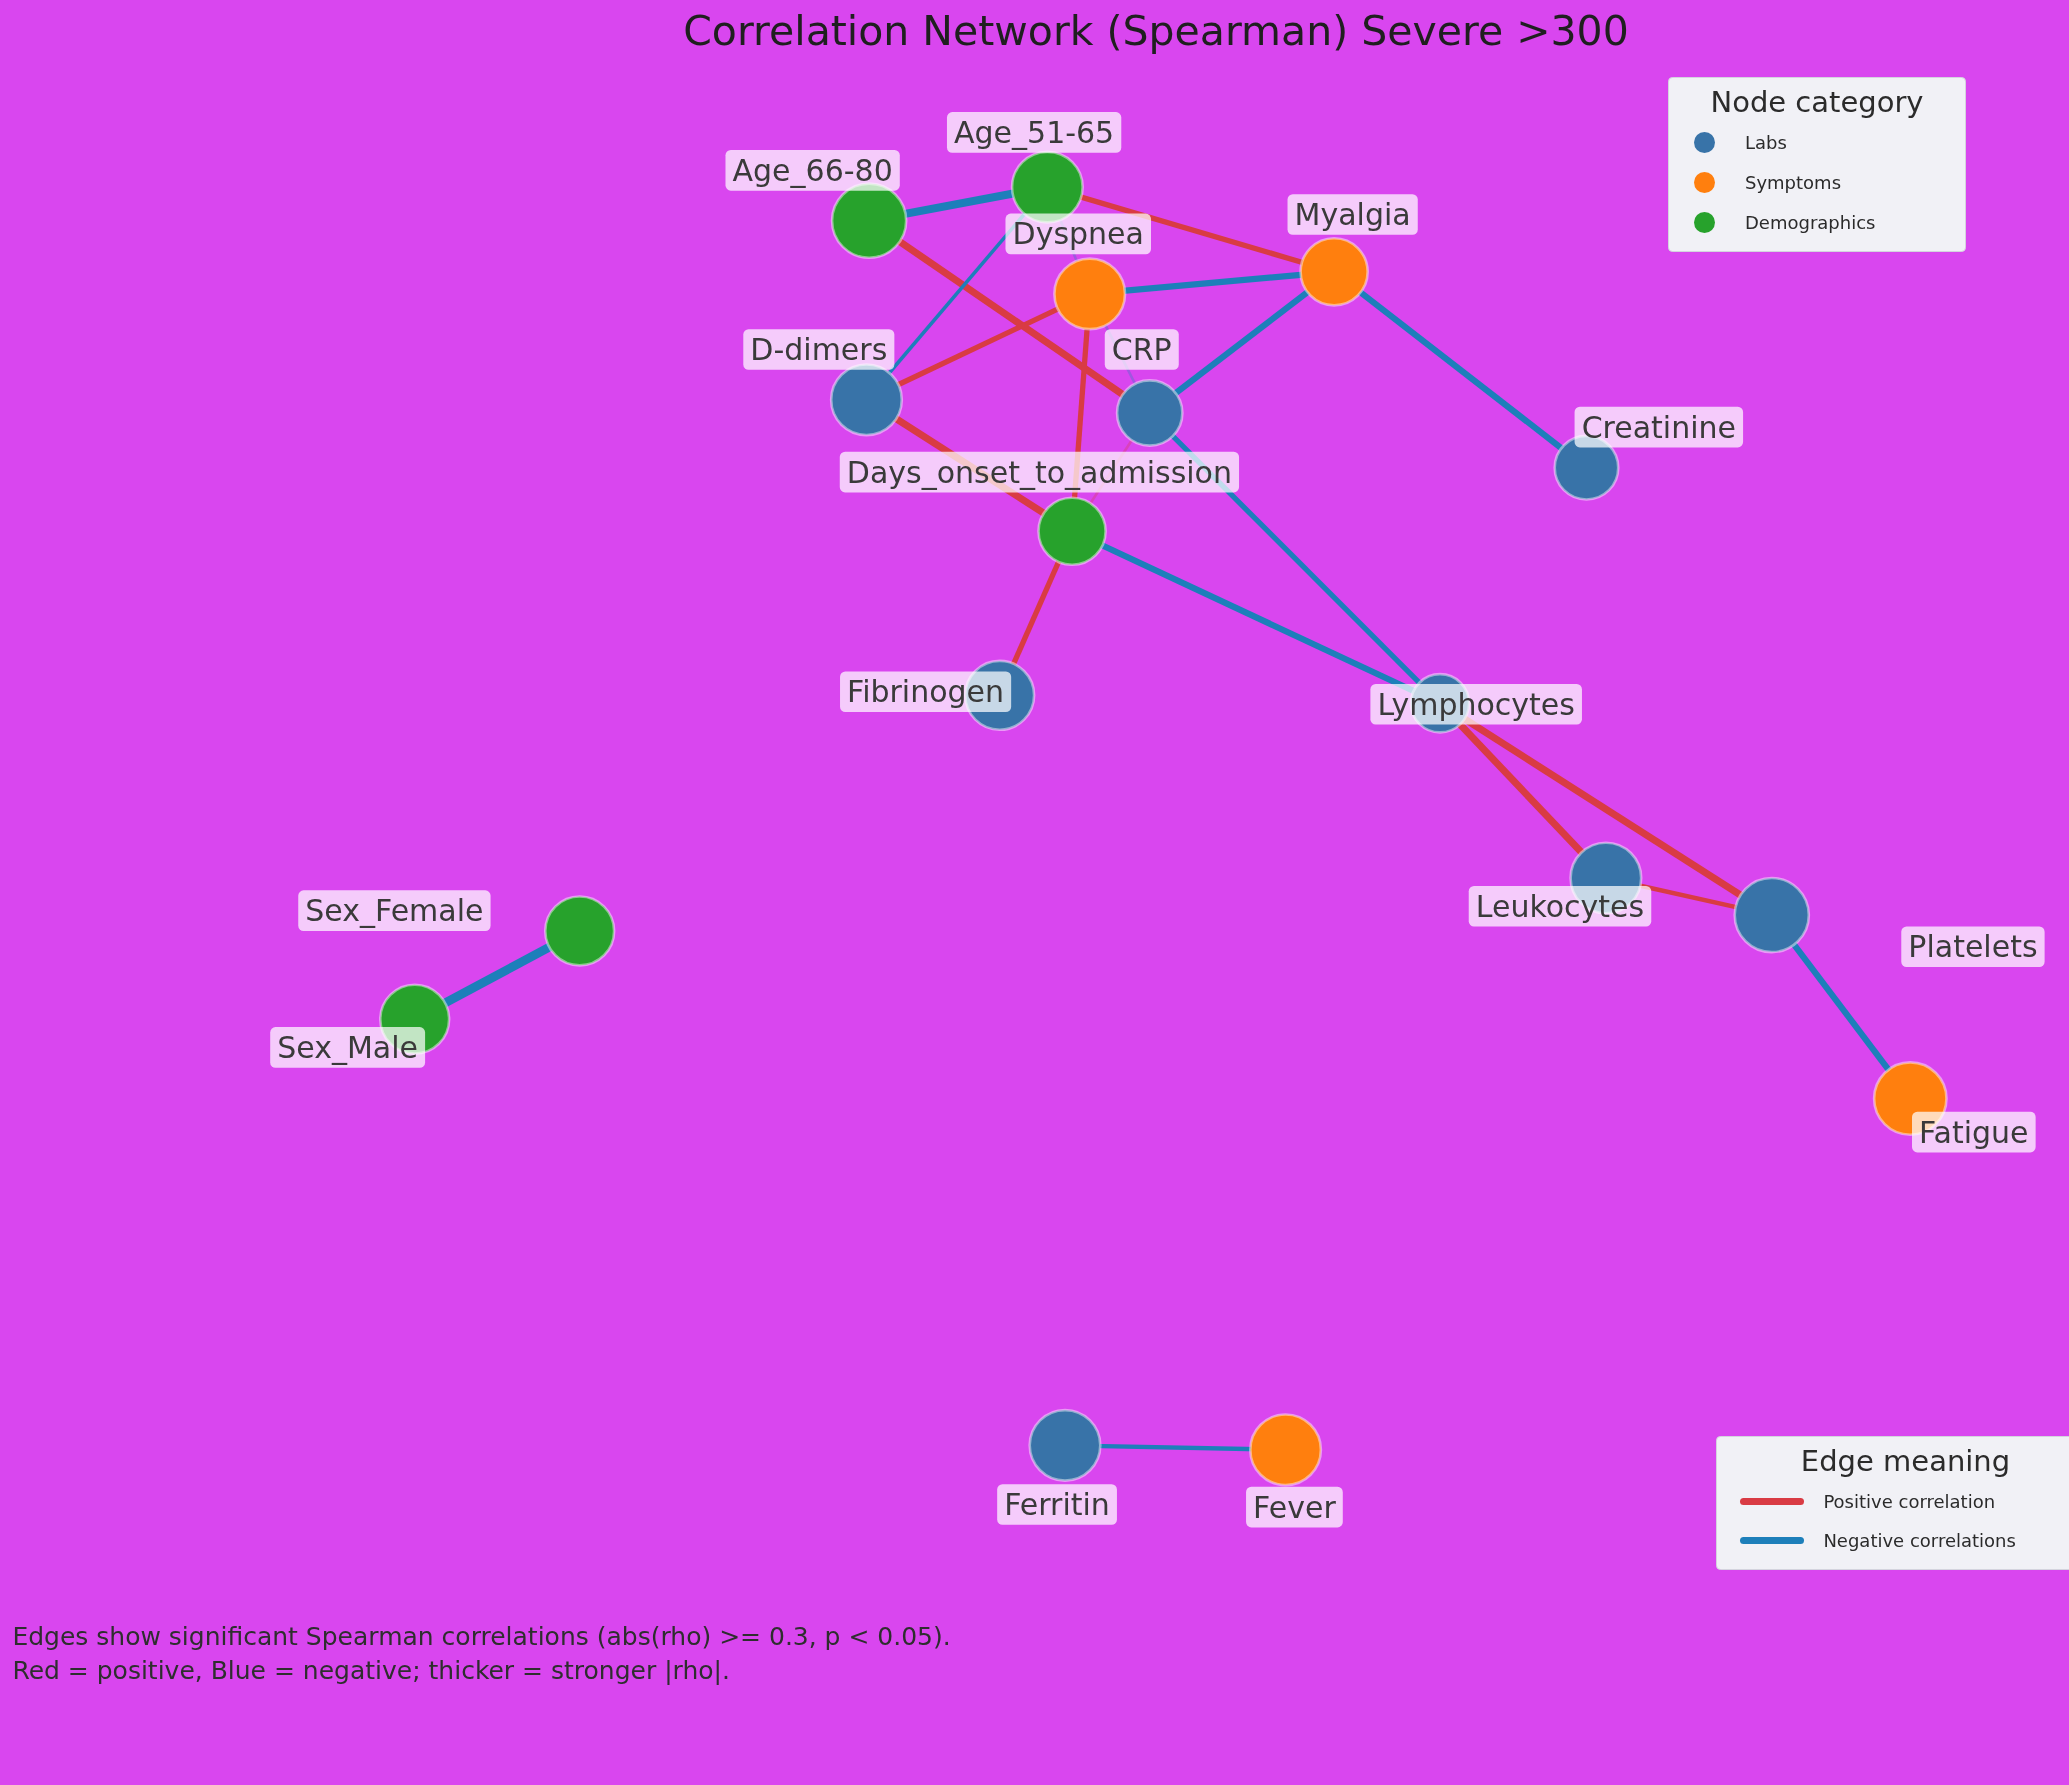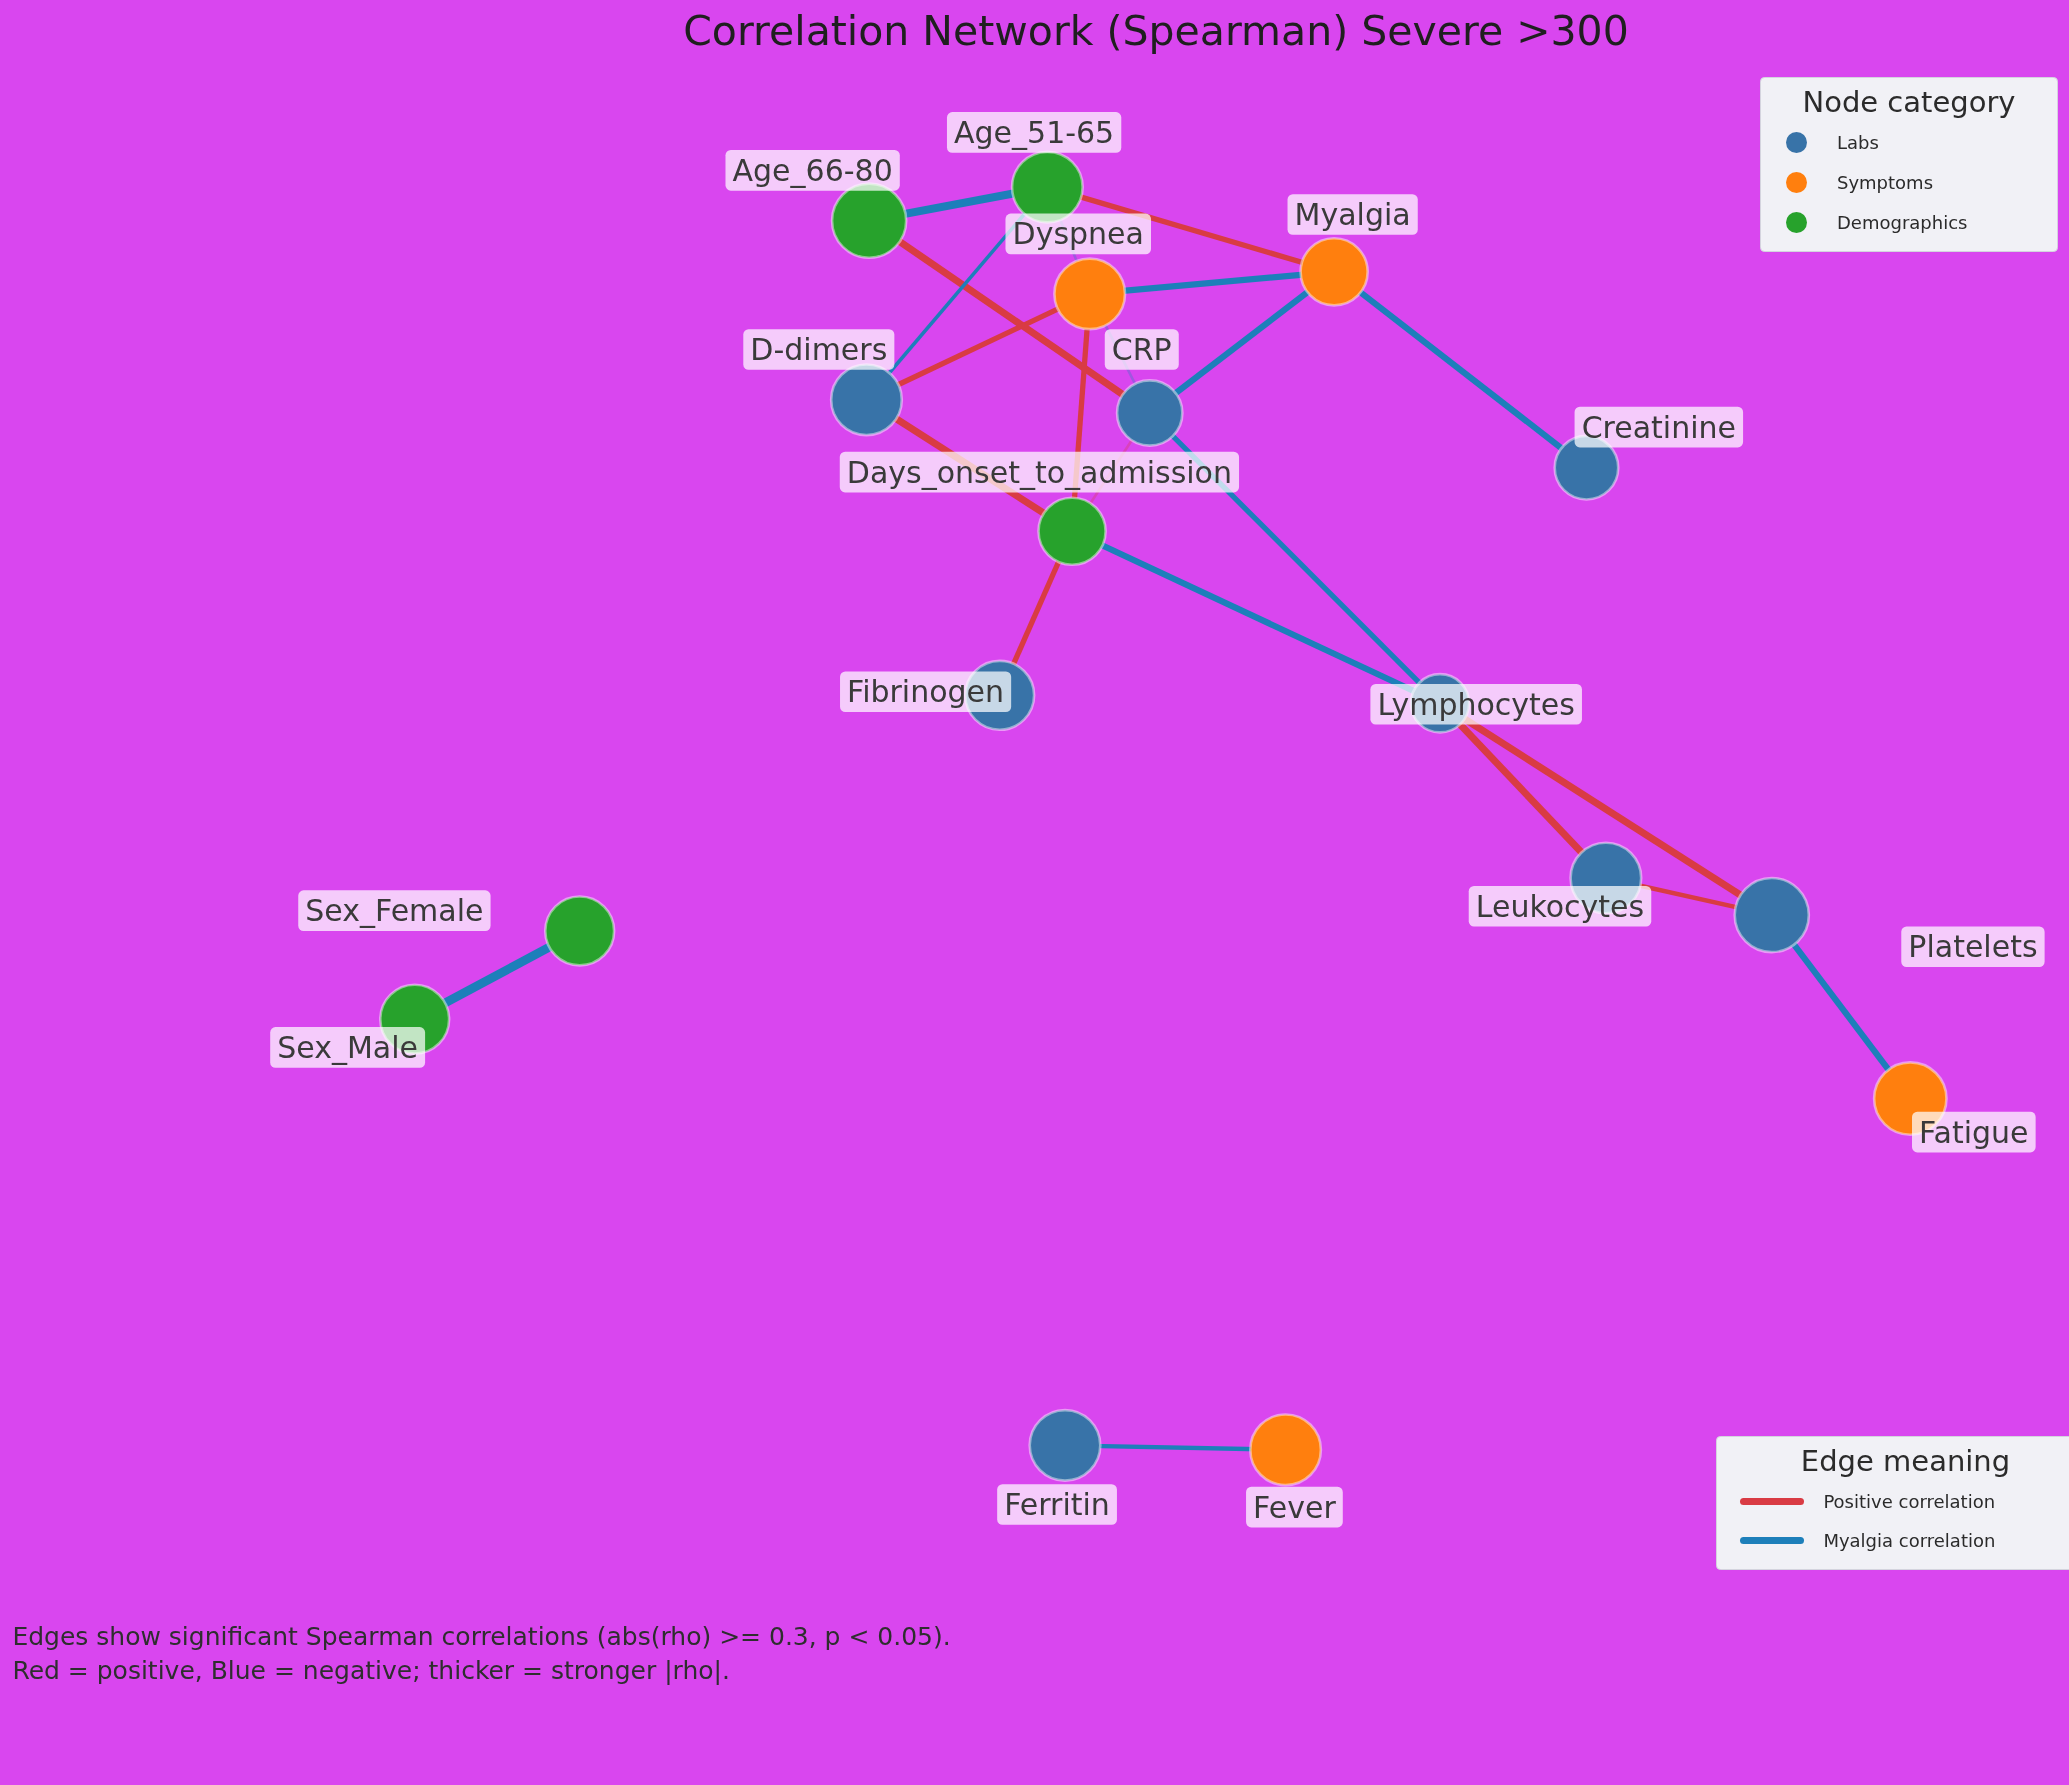--- a/index.html
+++ b/index.html
@@ -35,21 +35,21 @@
     fill: #3a3a3a;
   }
   .legend-box {
     position: absolute;
     box-sizing: border-box;
     background: #f1f1f6;
     border: 1.8px solid #d4d4de;
     border-radius: 4.4px;
   }
   #node-legend {
-    left: 1760px;
+    left: 1668px;
     top: 77px;
     width: 298px;
     height: 175px;
     padding-top: 7px;
   }
   #edge-legend {
     left: 1716px;
     top: 1436px;
     width: 379px;
     height: 134px;
@@ -207,21 +207,21 @@
 
   <div id="edge-legend" class="legend-box">
     <div class="legend-title">Edge meaning</div>
     <div id="edge-legend-items">
         <div class="legend-row">
           <span class="legend-line" style="background: rgb(217, 59, 68);"></span>
           <span class="legend-label">Positive correlation</span>
         </div>
         <div class="legend-row">
           <span class="legend-line" style="background: rgb(29, 127, 186);"></span>
-          <span class="legend-label">Myalgia correlation</span>
+          <span class="legend-label">Negative correlations</span>
         </div>
       </div>
   </div>
 
   <div id="footer">
     <div>Edges show significant Spearman correlations (abs(rho) &gt;= 0.3, p &lt; 0.05).</div>
     <div>Red = positive, Blue = negative; thicker = stronger |rho|.</div>
   </div>
 
 </div>

